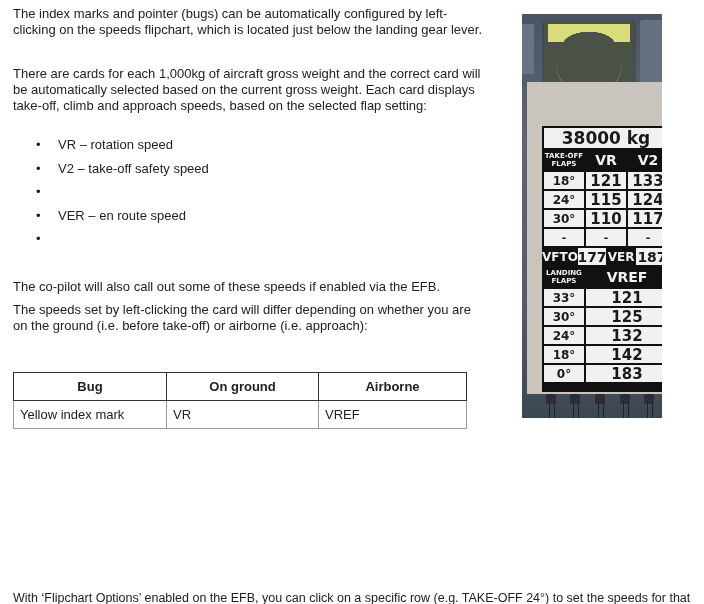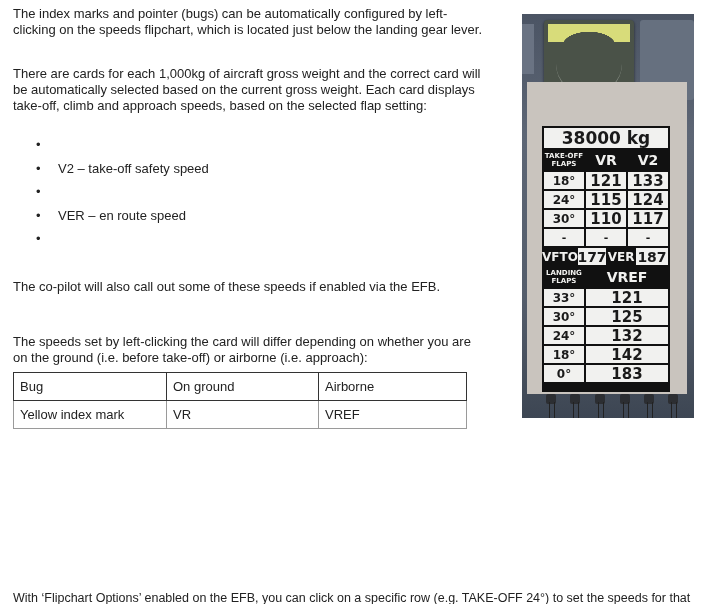--- a/index.html
+++ b/index.html
@@ -23,28 +23,28 @@
     
     .bug-table {
       position: absolute; left: 13px; top: 372px; width: 454px;
       border-collapse: collapse; font-size: 13px;
     }
     .bug-table th, .bug-table td {
       border: 1px solid #9a9a9a; text-align: left; padding: 0 6px;
       height: 27px; color: #222; font-weight: normal;
     }
     .bug-table th {
-      border: 1.5px solid #333; font-weight: normal; height: 27px;
+      border: 1.5px solid #333; font-weight: bold; height: 27px; text-align: center;
     }
     .bug-table .c1 { width: 140px; }
     .bug-table .c2 { width: 139px; }
 
     
     .photo {
-      position: absolute; left: 522px; top: 14px; width: 172px; height: 404px;
+      position: absolute; left: 522px; top: 14px; width: 140px; height: 404px;
       background: linear-gradient(180deg, #4b5464 0%, #5d6675 30%, #545d6b 70%, #3d4653 100%);
       overflow: hidden;
     }
     .photo .recess-l {
       position: absolute; left: 0; top: 10px; width: 12px; height: 50px; background: #6a7383;
     }
     .photo .lever {
       position: absolute; left: 22px; top: 6px; width: 90px; height: 78px;
       background: #4a5248; border-radius: 4px;
       box-shadow: 0 1px 3px rgba(0,0,0,.6);
@@ -99,29 +99,29 @@
       border-left: 1px solid #222; border-right: 1px solid #222;
     }
   </style>
 </head>
 <body>
 
 <p class="para" style="top:6px; width:470px;">The index marks and pointer (bugs) can be automatically configured by left-clicking on the speeds flipchart, which is located just below the landing gear lever.</p>
 <p class="para" style="top:66px; width:475px;">There are cards for each 1,000kg of aircraft gross weight and the correct card will be automatically selected based on the current gross weight. Each card displays take-off, climb and approach speeds, based on the selected flap setting:</p>
 
 <ul class="bullets">
-  <li><span class="dot">•</span></li>
+  <li><span class="dot">•</span><span>VR – rotation speed</span></li>
   <li><span class="dot">•</span><span>V2 – take-off safety speed</span></li>
   <li><span class="dot">•</span></li>
   <li><span class="dot">•</span><span>VER – en route speed</span></li>
   <li><span class="dot">•</span></li>
 </ul>
 
 <p class="para" style="top:279px; width:480px;">The co-pilot will also call out some of these speeds if enabled via the EFB.</p>
-<p class="para" style="top:302px; width:470px;margin-top:32px;">The speeds set by left-clicking the card will differ depending on whether you are on the ground (i.e. before take-off) or airborne (i.e. approach):</p>
+<p class="para" style="top:302px; width:470px;">The speeds set by left-clicking the card will differ depending on whether you are on the ground (i.e. before take-off) or airborne (i.e. approach):</p>
 
 <table class="bug-table">
   <thead>
     <tr>
       <th class="c1">Bug</th>
       <th class="c2">On ground</th>
       <th>Airborne</th>
     </tr>
   </thead>
   <tbody>

